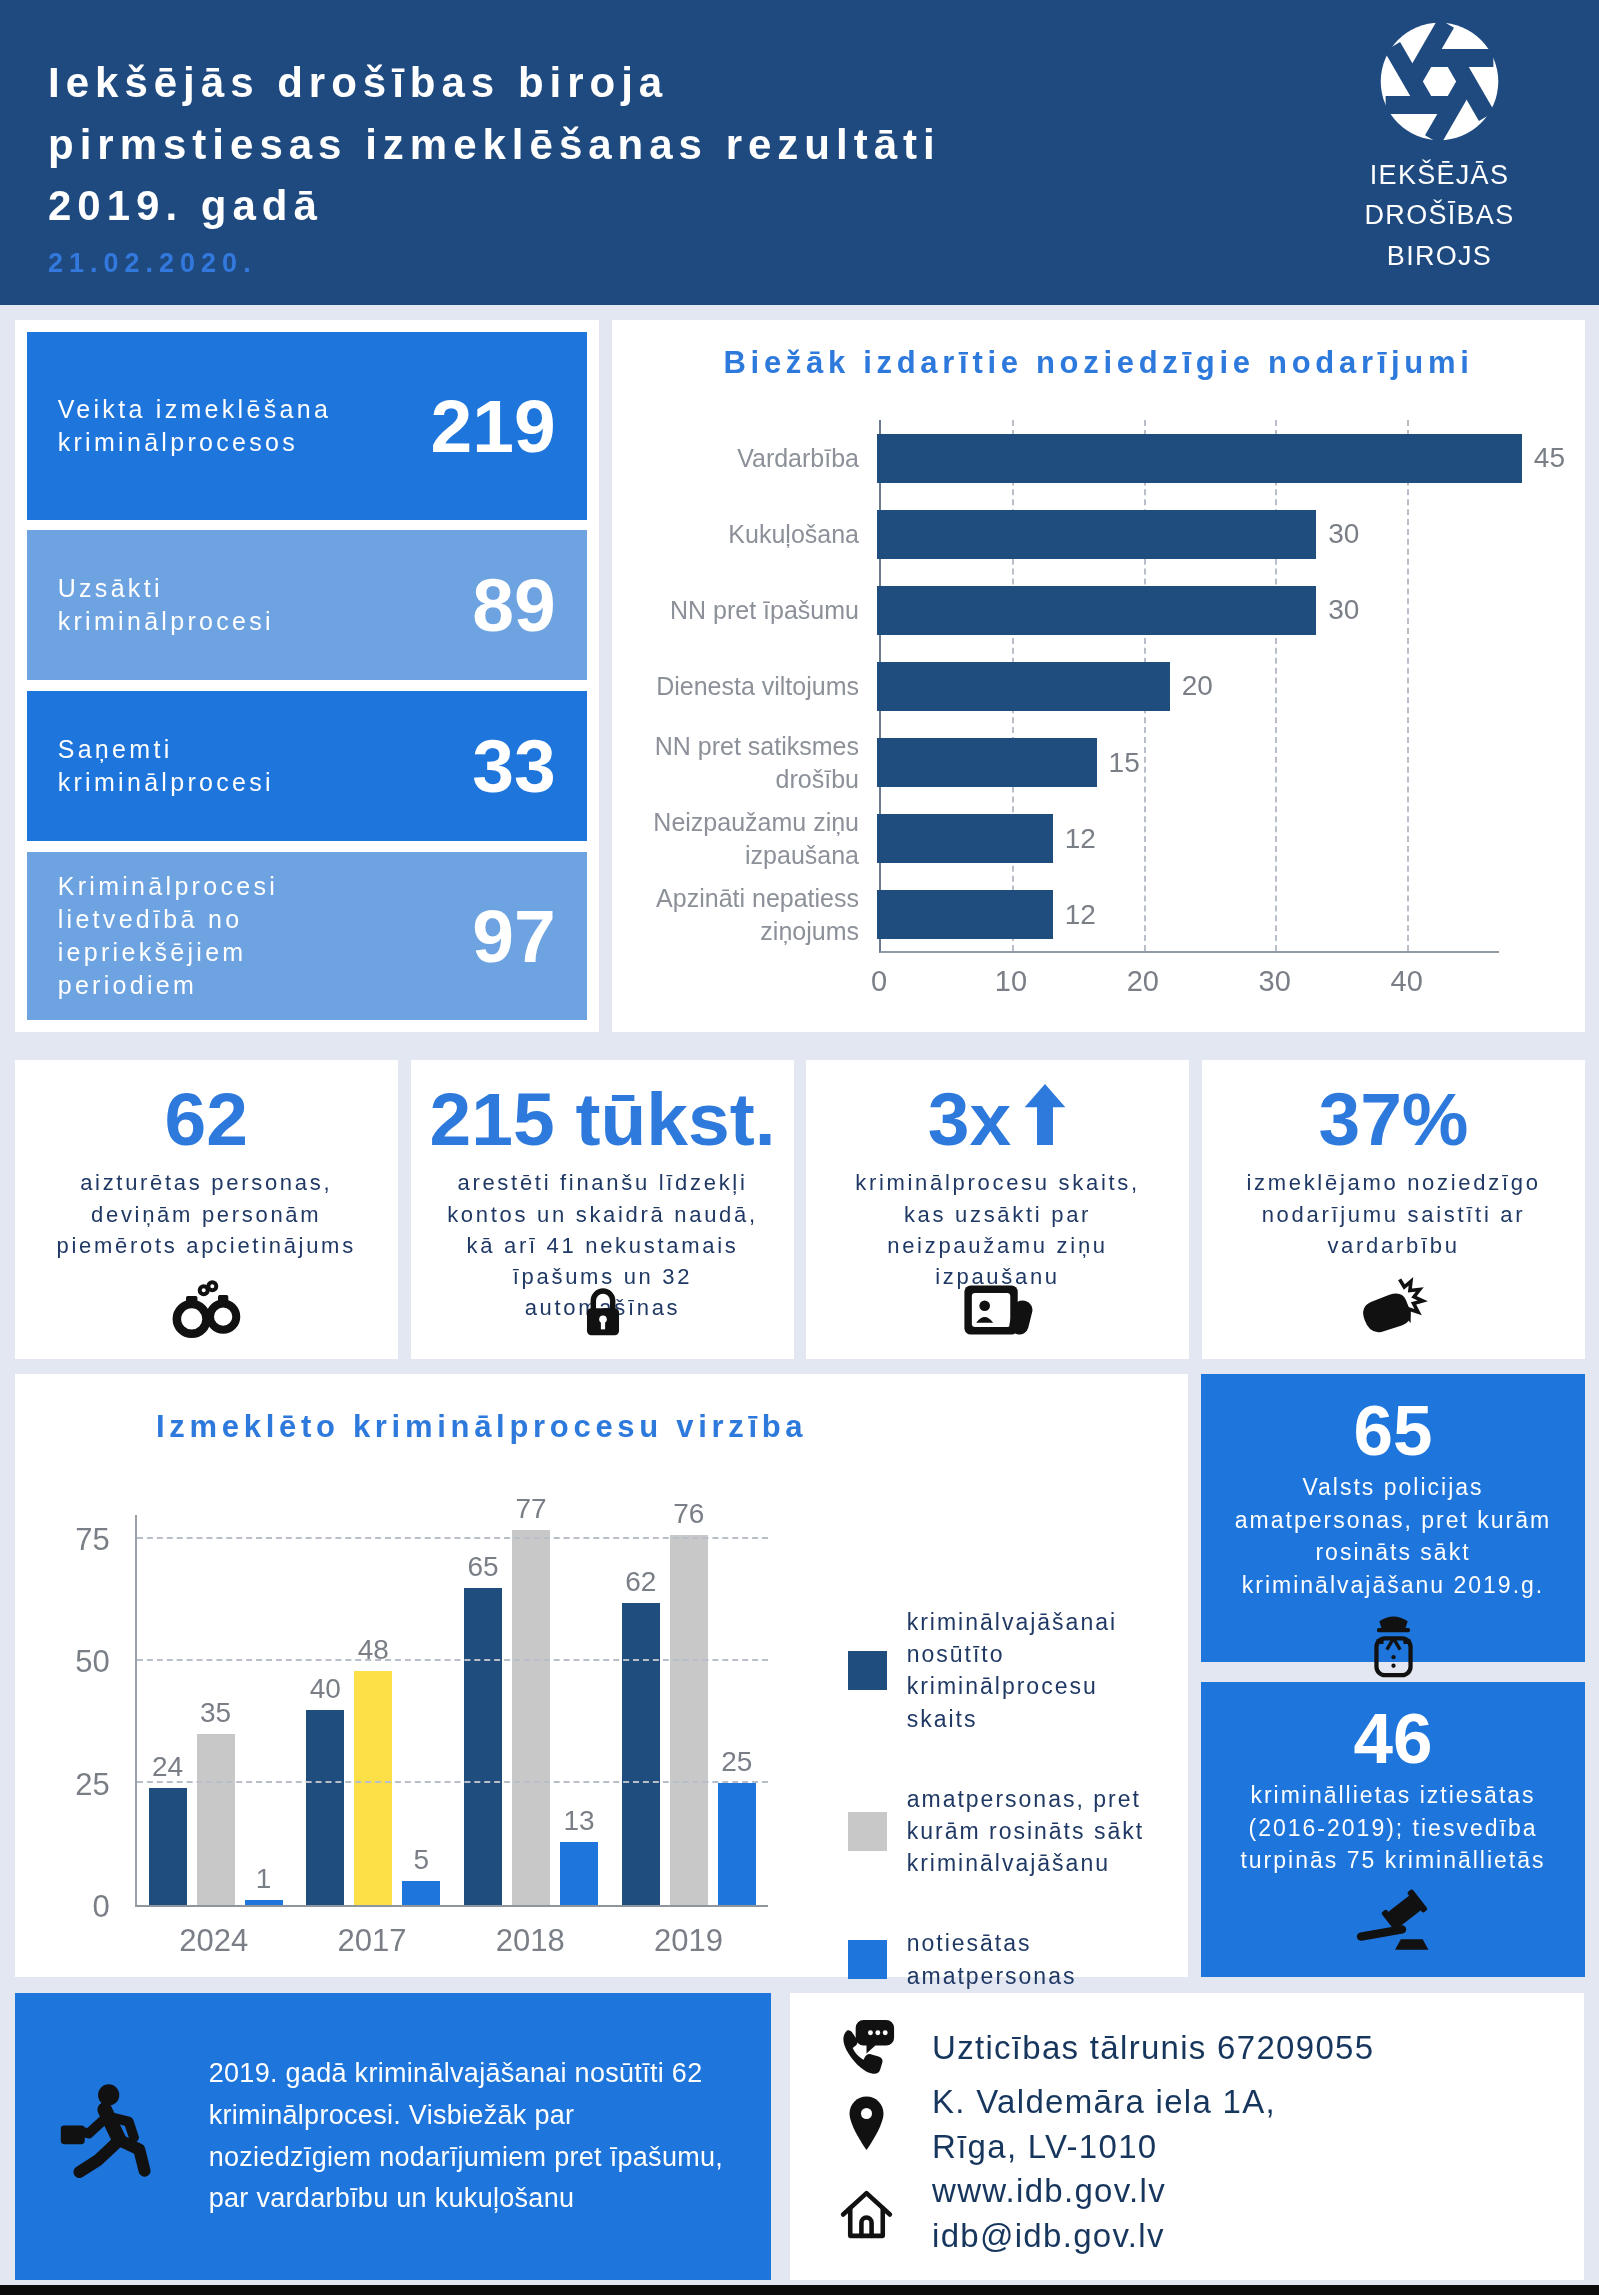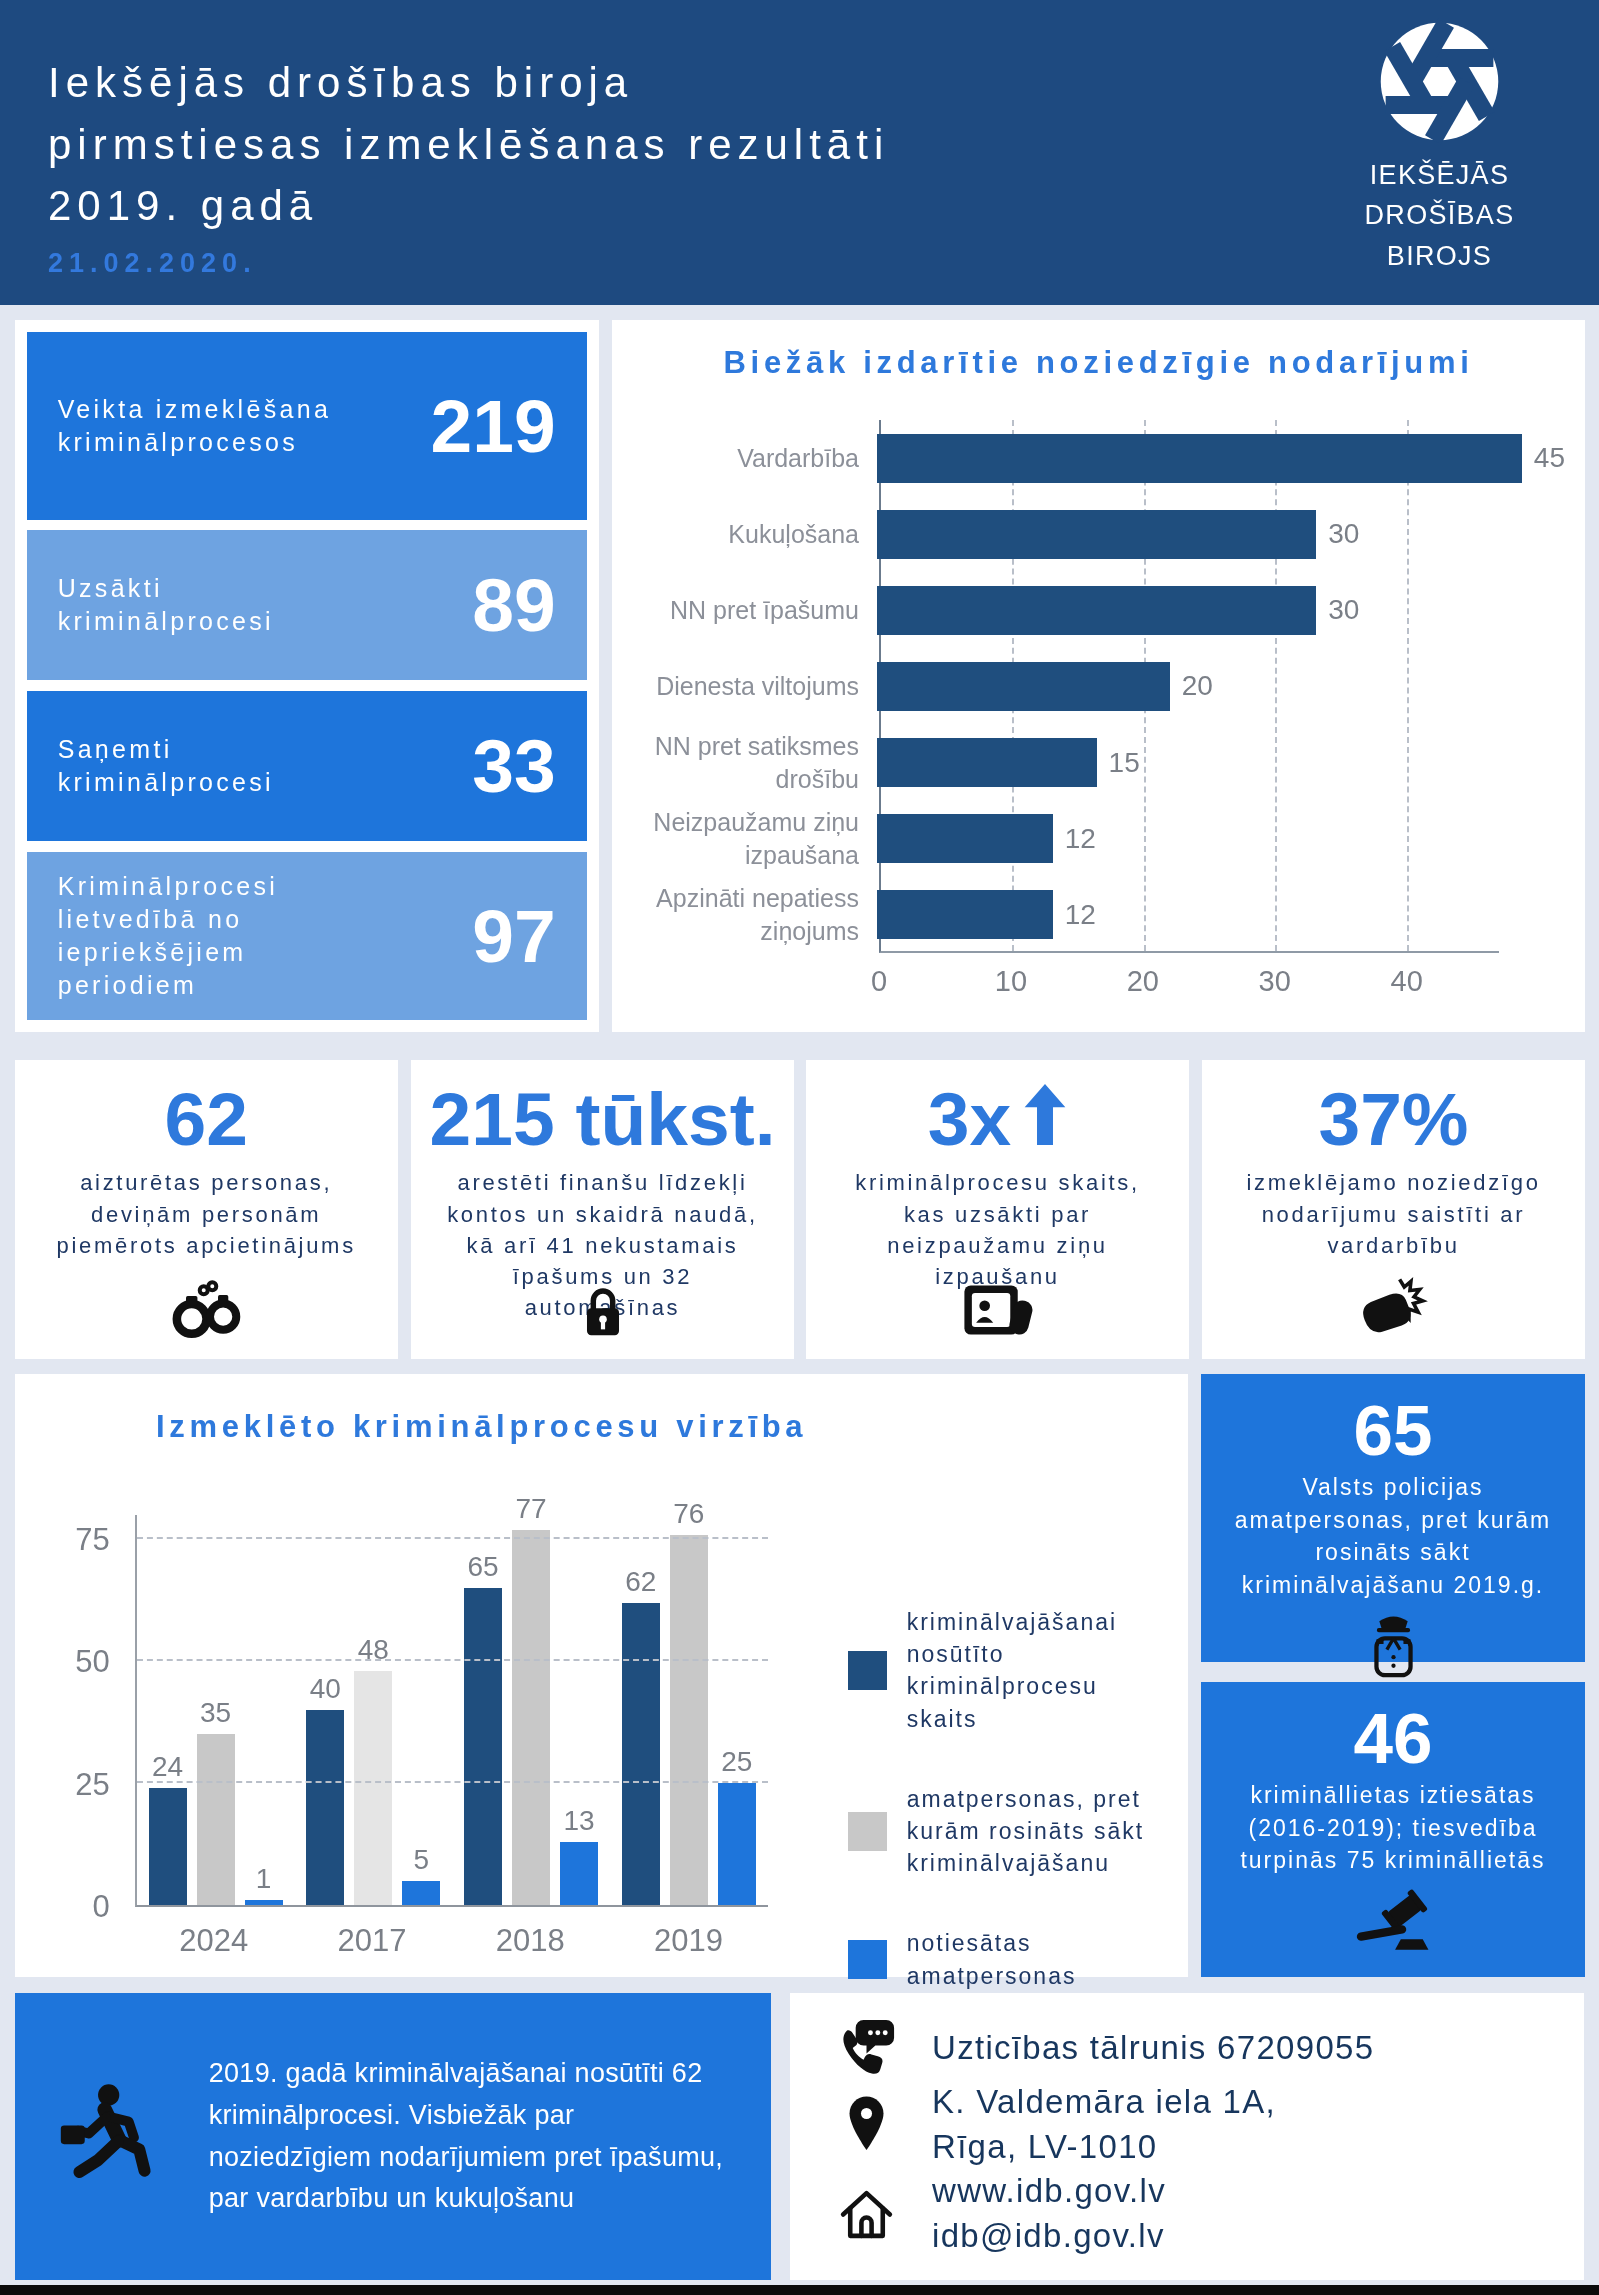--- a/index.html
+++ b/index.html
@@ -8,21 +8,21 @@
     --text-navy:#1F3864; --chart-gray:#7A7F87; --label-gray:#8C9099;
     --contact-navy:#17365D; --icon-black:#111111; --footer-black:#0B0B0B; --panel:#FFFFFF;
   }
   html,body{margin:0;padding:0;}
   .page{position:relative;width:1600px;height:2295px;background:var(--page-bg);
         font-family:"Liberation Sans", sans-serif;overflow:hidden;}
   .panel{position:absolute;background:var(--panel);}
 
   
   .header{position:absolute;left:0;top:0;width:1600px;height:305px;background:var(--header-bg);}
-  .header-title{position:absolute;left:48px;top:52px;color:#fff;font-size:42px;font-weight:400;
+  .header-title{position:absolute;left:48px;top:52px;color:#fff;font-size:42px;font-weight:700;
                 letter-spacing:6px;line-height:1.47;}
   .header-date{position:absolute;left:48px;top:248px;color:var(--date-blue);font-size:27px;
                font-weight:600;letter-spacing:6px;}
   .logo{position:absolute;left:1293px;top:10.7px;width:293px;text-align:center;color:#fff;}
   .logo svg{width:141px;height:141px;}
   .logo-text{font-size:27px;font-weight:300;letter-spacing:1.3px;line-height:1.5;margin-top:1.3px;}
 
   
   #panel-stats{left:14.7px;top:320px;width:584px;height:712px;box-sizing:border-box;
                padding:12px;display:flex;flex-direction:column;gap:10.7px;}
@@ -300,21 +300,21 @@
               <div class="val">35</div>
             </div>
             <div class="vbar" style="height: 1.25%; background: rgb(30, 117, 219);">
               <div class="val">1</div>
             </div>
           </div>
           <div class="vbar-group">
             <div class="vbar" style="height: 50%; background: rgb(31, 78, 126);">
               <div class="val">40</div>
             </div>
-            <div class="vbar" style="height: 60%; background: #e5e5e5;">
+            <div class="vbar" style="height: 60%; background: #fde047;">
               <div class="val">48</div>
             </div>
             <div class="vbar" style="height: 6.25%; background: rgb(30, 117, 219);">
               <div class="val">5</div>
             </div>
           </div>
           <div class="vbar-group">
             <div class="vbar" style="height: 81.25%; background: rgb(31, 78, 126);">
               <div class="val">65</div>
             </div>

